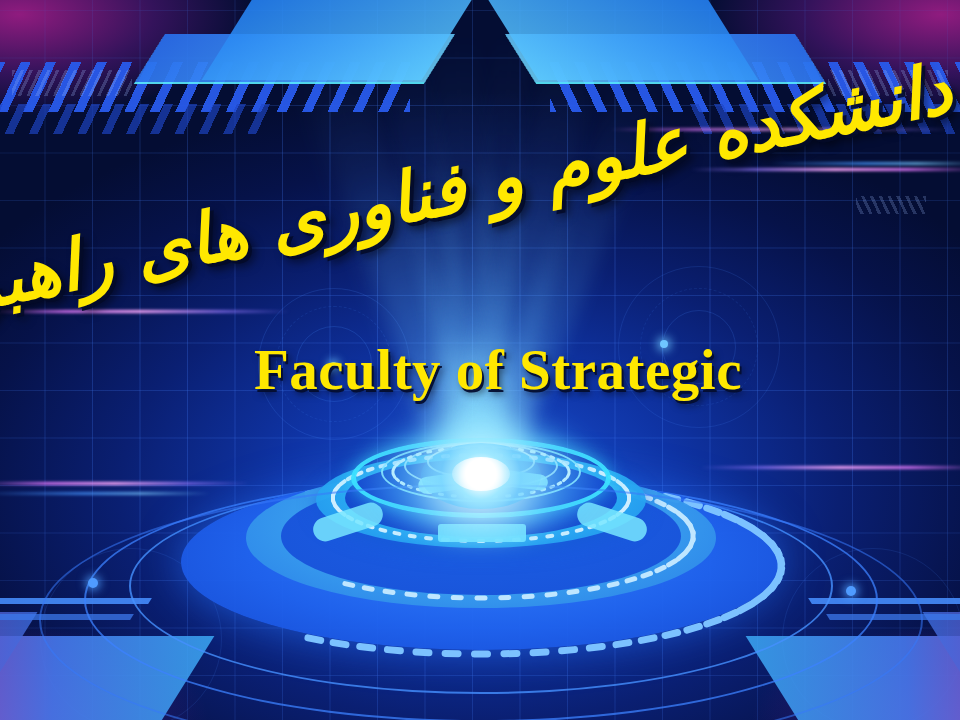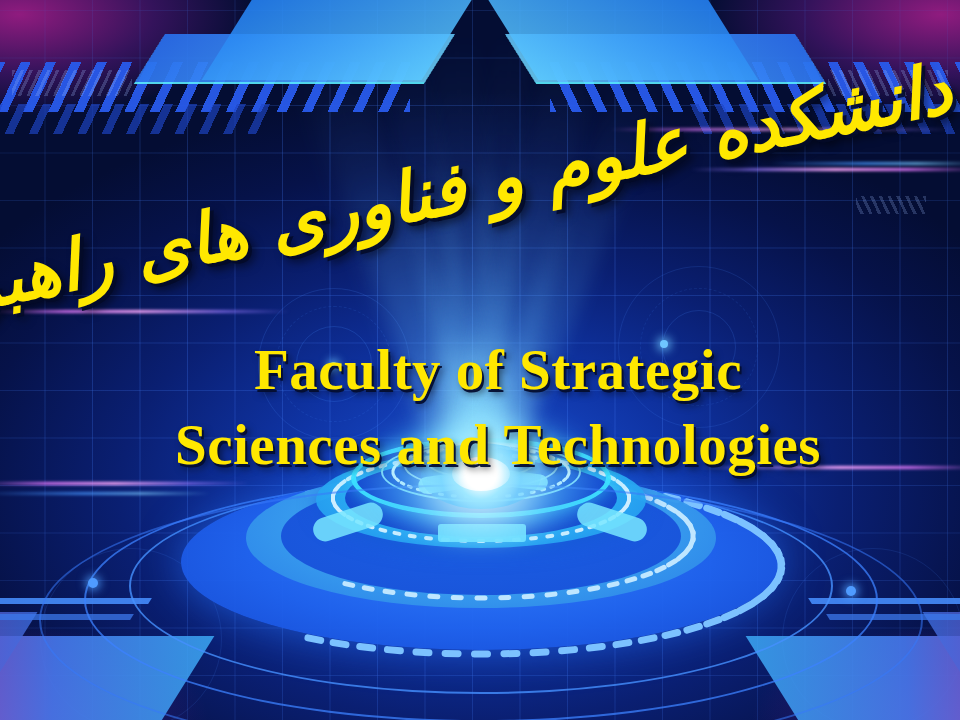--- a/index.html
+++ b/index.html
@@ -519,17 +519,16 @@
     <div class="core-glow" style="width:230px; height:120px; top:-4px; opacity:.85; filter:blur(12px);"></div>
     <div class="core-glow" style="width:120px; height:66px;  top:-6px;"></div>
     <div class="core-glow" style="width:58px;  height:34px;  top:-8px; background:radial-gradient(circle,#fff 0%,#fff 45%,rgba(220,250,255,0) 100%);"></div>
   </div>
 
   <div id="text-block">
     <div class="persian-title">دانشکده علوم و فناوری های راهبردی</div>
 
     <div class="english-title">
       <span class="ln">Faculty of Strategic</span>
-      <span class="ln">Sciences and Technologies</span>
     </div>
   </div>
 
 </div>
 
 </body></html>

